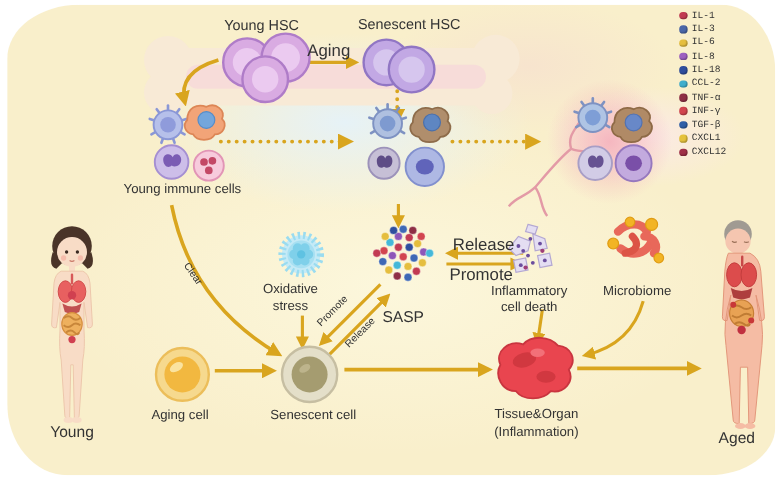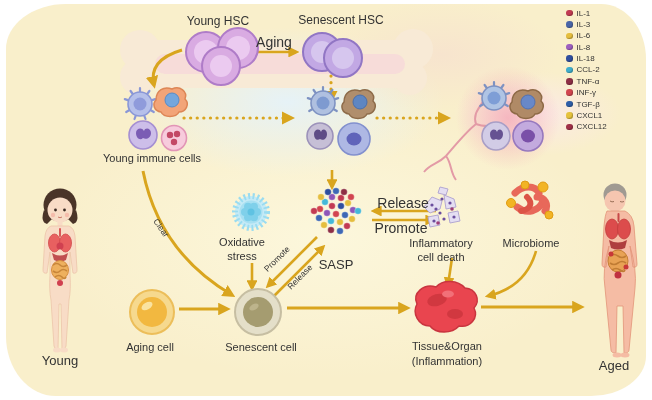--- a/index.html
+++ b/index.html
@@ -15,21 +15,21 @@
         #F9EFCB;}
   svg.overlay{position:absolute;left:0;top:0;}
   .lbl{position:absolute;transform:translate(-50%,-50%);color:#333;white-space:nowrap;
        text-align:center;line-height:1;}
   .s13{font-size:13px;} .s12{font-size:12px;} .s11{font-size:11px;}
   .s9{font-size:14px;text-align:right;} .s85{font-size:8.5px;}
   .legend{position:absolute;left:566px;top:9px;display:flex;flex-direction:column;gap:3.4px;}
   .lg-row{display:flex;align-items:center;gap:4px;height:8px;}
   .lg-dot{width:6.5px;height:6.5px;border-radius:50%;display:inline-block;
           box-shadow:inset -1px -1px 1px rgba(0,0,0,.25);}
-  .lg-lbl{font-size:8px;color:#333;}
+  .lg-lbl{font-size:8px;color:#333;font-family:Liberation Mono, monospace;}
   .ar{stroke:#D9A51E;stroke-width:3;fill:none;}
   .ar2{stroke:#D9A51E;stroke-width:2.6;fill:none;}
   .ard{stroke:#D9A51E;stroke-width:3.2;fill:none;stroke-dasharray:0.1 6.5;stroke-linecap:round;}
 </style>
 </head>
 <body>
 
 <div class="stage">
   <div class="bg"></div>
 

